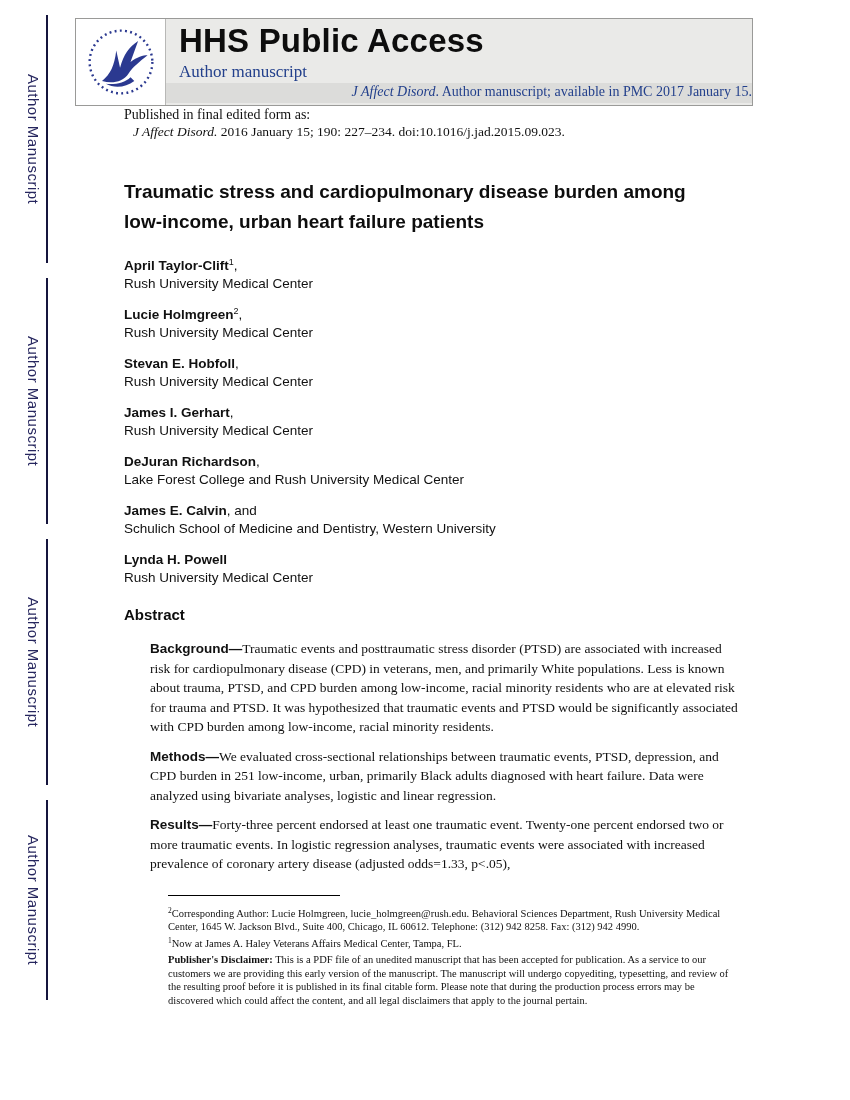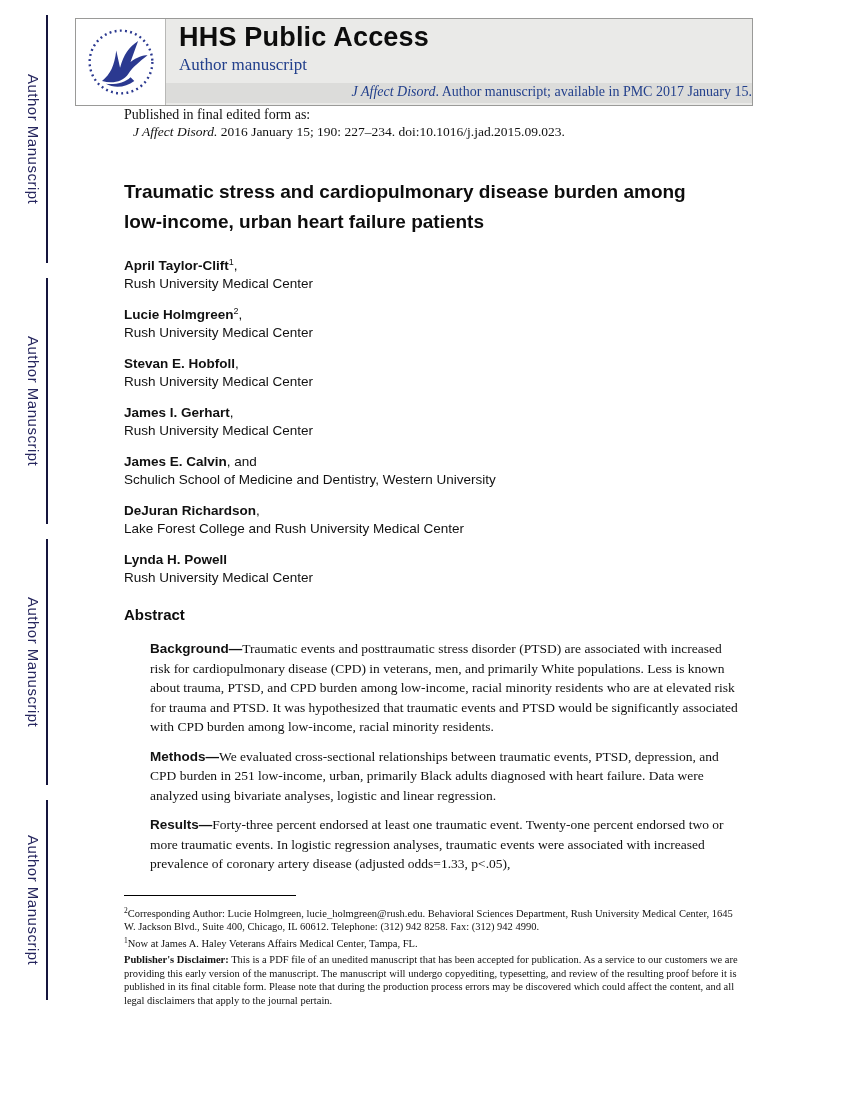--- a/index.html
+++ b/index.html
@@ -12,21 +12,21 @@
   .sb-text{margin:auto;writing-mode:vertical-rl;text-orientation:mixed;
            font-size:15px;letter-spacing:.5px;color:#26265e;
            font-family:"Liberation Sans", sans-serif;}
 
   
   .hdr{position:absolute;left:75px;top:18px;width:678px;height:88px;
        background:#eaeae8;border:1px solid #9a9a98;box-sizing:border-box;display:flex;}
   .logo-box{width:90px;background:#ffffff;border-right:1px solid #b8b8b6;
             display:flex;align-items:center;justify-content:center;box-sizing:border-box;}
   .hdr-text{flex:1;position:relative;padding:3px 0 0 13px;box-sizing:border-box;}
-  .hdr-title{margin:0;font-size:27px;font-weight:bold;color:#0d0d0d;
+  .hdr-title{margin:0;font-size:33px;font-weight:bold;color:#0d0d0d;
              font-family:"Liberation Sans", sans-serif;letter-spacing:.2px;}
   .hdr-sub{margin:2px 0 0 0;font-family:"Liberation Serif", serif;
            font-size:17px;color:#23408c;}
   .hdr-cite{position:absolute;left:0;right:0;bottom:2px;background:#dcdcda;
             padding:1px 0 3px 13px;font-family:"Liberation Serif", serif;
             font-size:14px;color:#23408c;text-align:right;}
   .ital{font-style:italic;}
 
   
   .content{position:absolute;left:124px;top:106px;width:618px;}
@@ -41,21 +41,21 @@
   .a-name{font-weight:bold;}
   .a-sup{font-size:9px;vertical-align:super;line-height:0;}
   .a-aff{font-weight:normal;}
 
   .abs-h{margin:20px 0 16px 0;font-size:15px;font-weight:bold;color:#0d0d0d;
          font-family:"Liberation Sans", sans-serif;}
   .abs-p{margin:10px 0 0 26px;width:592px;font-family:"Liberation Serif", serif;
          font-size:13.5px;line-height:19.5px;color:#111;}
   .p-label{font-family:"Liberation Sans", sans-serif;font-weight:bold;font-size:13.5px;}
 
-  .fn{margin-top:21px;}
+  .fn{margin-top:21px;margin-left:44px;}
   .fn-sep{width:172px;border-top:1px solid #000;margin:0 0 11px 0;}
   .fn p{margin:0 0 3px 0;font-family:"Liberation Serif", serif;font-size:10.5px;
         line-height:13.5px;color:#111;}
   .fn-sup{font-size:7.5px;vertical-align:super;line-height:0;}
   .fn-b{font-weight:bold;text-align:center;}
 </style>
 </head>
 <body>
 
 <div id="page">
@@ -110,26 +110,26 @@
       </div>
       <div class="author">
         <div><span class="a-name">Stevan E. Hobfoll</span><span class="a-sup"></span><span>,</span></div>
         <div class="a-aff">Rush University Medical Center</div>
       </div>
       <div class="author">
         <div><span class="a-name">James I. Gerhart</span><span class="a-sup"></span><span>,</span></div>
         <div class="a-aff">Rush University Medical Center</div>
       </div>
       <div class="author">
+        <div><span class="a-name">DeJuran Richardson</span><span class="a-sup"></span><span>,</span></div>
+        <div class="a-aff">Lake Forest College and Rush University Medical Center</div>
+      </div>
+      <div class="author">
         <div><span class="a-name">James E. Calvin</span><span class="a-sup"></span><span>, and</span></div>
         <div class="a-aff">Schulich School of Medicine and Dentistry, Western University</div>
-      </div>
-      <div class="author">
-        <div><span class="a-name">DeJuran Richardson</span><span class="a-sup"></span><span>,</span></div>
-        <div class="a-aff">Lake Forest College and Rush University Medical Center</div>
       </div>
       <div class="author">
         <div><span class="a-name">Lynda H. Powell</span><span class="a-sup"></span><span></span></div>
         <div class="a-aff">Rush University Medical Center</div>
       </div>
     </div>
 
     <h3 class="abs-h">Abstract</h3>
 
     <p class="abs-p"><span class="p-label">Background—</span><span>Traumatic events and posttraumatic stress disorder (PTSD) are associated with increased risk for cardiopulmonary disease (CPD) in veterans, men, and primarily White populations. Less is known about trauma, PTSD, and CPD burden among low-income, racial minority residents who are at elevated risk for trauma and PTSD. It was hypothesized that traumatic events and PTSD would be significantly associated with CPD burden among low-income, racial minority residents.</span></p>

